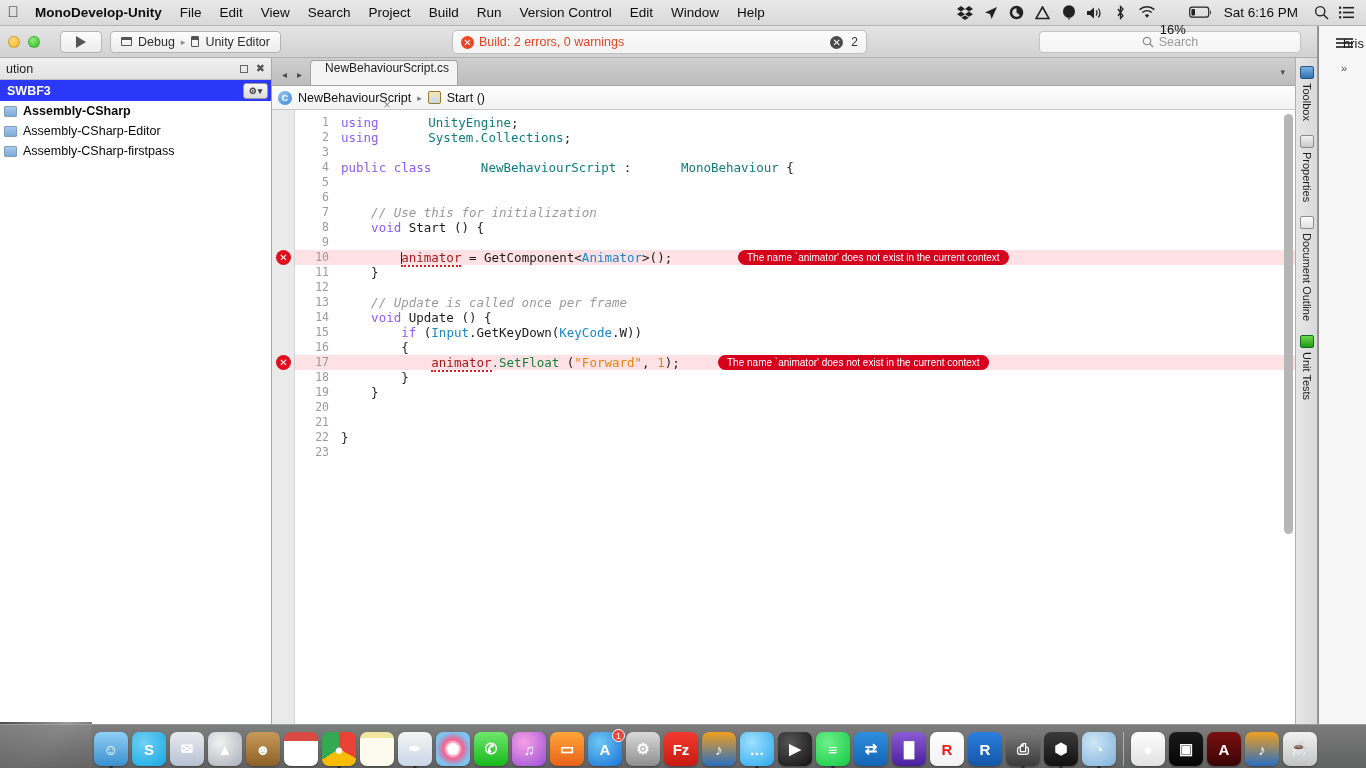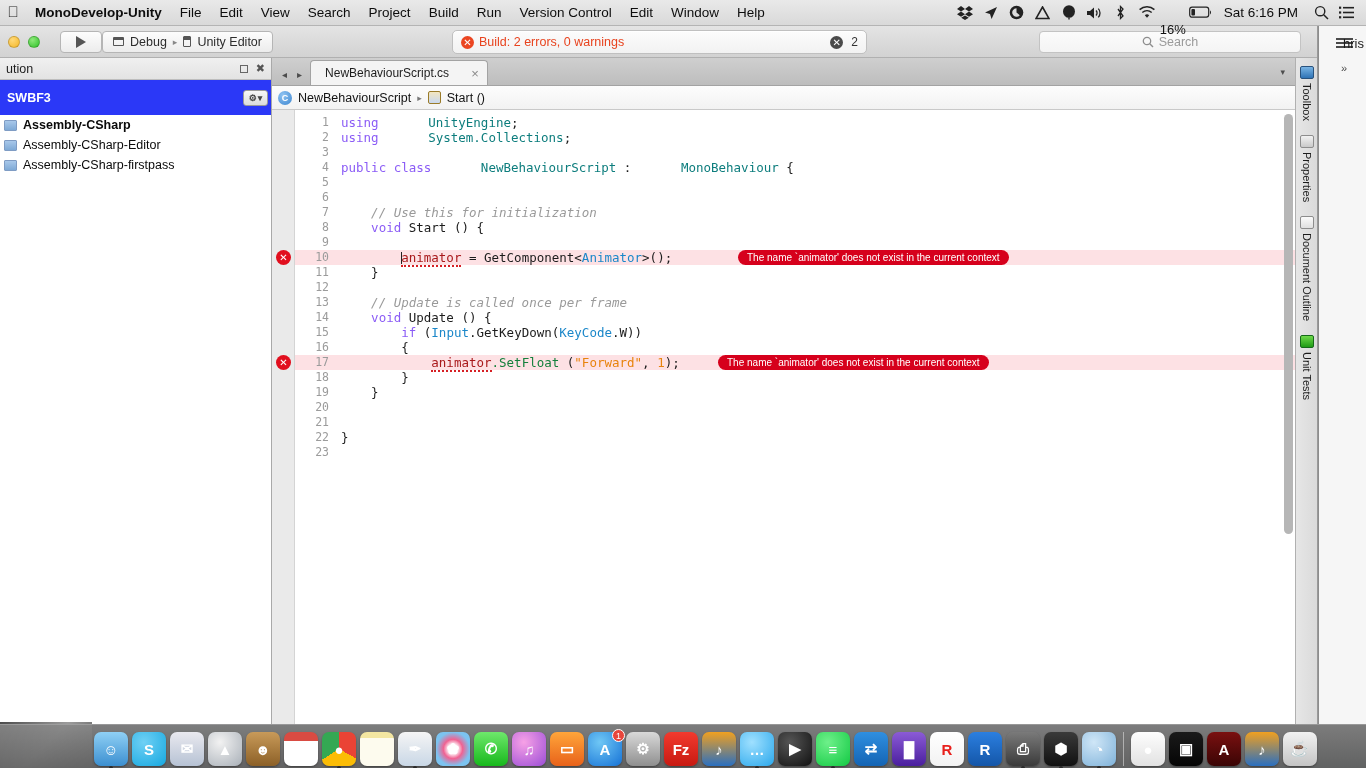--- a/index.html
+++ b/index.html
@@ -68,21 +68,21 @@
     height: 22px; border: 1px solid #b5b5b5; border-radius: 4px;
     background: linear-gradient(180deg,#fdfdfd,#ececec);
     display: flex; align-items: center; justify-content: center;
     font-size: 12px; color: #333;
   }
   .run-btn { width: 42px; margin-left: 2px; }
   .play-tri {
     width: 0; height: 0; border-left: 10px solid #555;
     border-top: 6px solid transparent; border-bottom: 6px solid transparent;
   }
-  .config-btn { padding: 0 10px; gap: 6px; height: 22px; }
+  .config-btn { margin-left: 8px; padding: 0 10px; gap: 6px; height: 22px; }
   .cfg-ico-window {
     width: 11px; height: 9px; border: 1.5px solid #555; border-top-width: 3px; border-radius: 1px;
   }
   .cfg-ico-device {
     width: 8px; height: 11px; border: 1.5px solid #555; border-radius: 1px;
     background: linear-gradient(180deg,#555 0 3px, transparent 3px);
   }
   .cfg-txt { font-size: 12.5px; color: #2c2c2c; }
   .cfg-sep { color: #888; font-size: 9px; }
 
@@ -122,21 +122,21 @@
   .pad-head {
     height: 22px; background: linear-gradient(180deg,#f0f0f0,#e3e3e3);
     border-bottom: 1px solid #bdbdbd;
     display: flex; align-items: center; padding: 0 6px;
   }
   .pad-title { font-size: 12.5px; color: #1d1d1d; }
   .pad-ctrls { margin-left: auto; display: flex; gap: 8px; align-items: center; color: #555; font-size: 11px; }
   .pad-sq { width: 8px; height: 8px; border: 1px solid #666; }
 
   .sol-row {
-    height: 35px; background: #2b38f7; display: flex; align-items: center;
+    height: 21px; background: #2b38f7; display: flex; align-items: center;
     padding-left: 7px; color: #fff; font-size: 12.5px; font-weight: bold;
   }
   .gear-btn {
     margin-left: auto; margin-right: 3px; height: 16px; width: 25px;
     border: 1px solid #9a9a9a; border-radius: 3px;
     background: linear-gradient(180deg,#f7f7f7,#dcdcdc);
     display: flex; align-items: center; justify-content: center; gap: 1px;
     color: #444; font-size: 9px;
   }
   .proj-row {
@@ -154,21 +154,21 @@
 
   .tabstrip {
     height: 28px; background: linear-gradient(180deg,#cfcfcf,#bdbdbd);
     border-bottom: 1px solid #a3a3a3; display: flex; align-items: flex-end;
     position: relative;
   }
   .tab-nav { display: flex; align-items: center; gap: 10px; padding: 0 8px 5px 10px; color: #4c4c4c; font-size: 10px; }
   .tab {
     height: 25px; background: #f4f4f4; border: 1px solid #a3a3a3; border-bottom: none;
     border-radius: 4px 4px 0 0; display: flex; align-items: center;
-    padding: 0 8px 0 14px; gap: 22px; font-size: 12px; color: #1d1d1d;
+    padding: 0 8px 0 14px; gap: 22px; font-size: 12px; color: #1d1d1d; flex-direction: column;
   }
   .tab-close { color: #8a8a8a; font-size: 13px; }
   .tab-chevron { position: absolute; right: 10px; bottom: 8px; color: #4d4d4d; font-size: 9px; }
 
   .breadcrumb {
     height: 24px; background: linear-gradient(180deg,#fdfdfd,#f2f2f2);
     border-bottom: 1px solid #c9c9c9;
     display: flex; align-items: center; gap: 6px; padding-left: 6px;
     font-size: 12.5px; color: #141414;
   }

